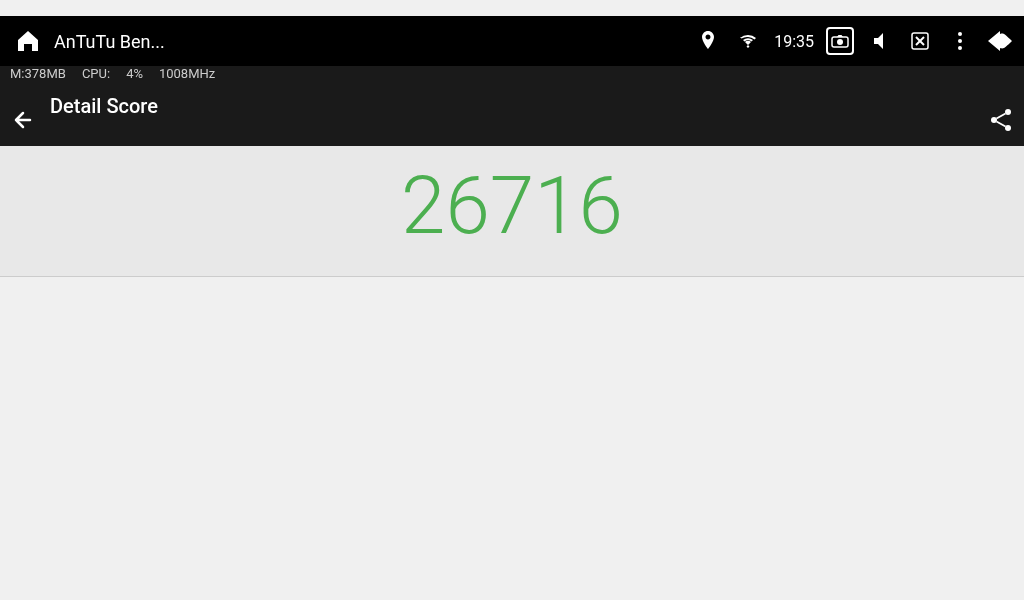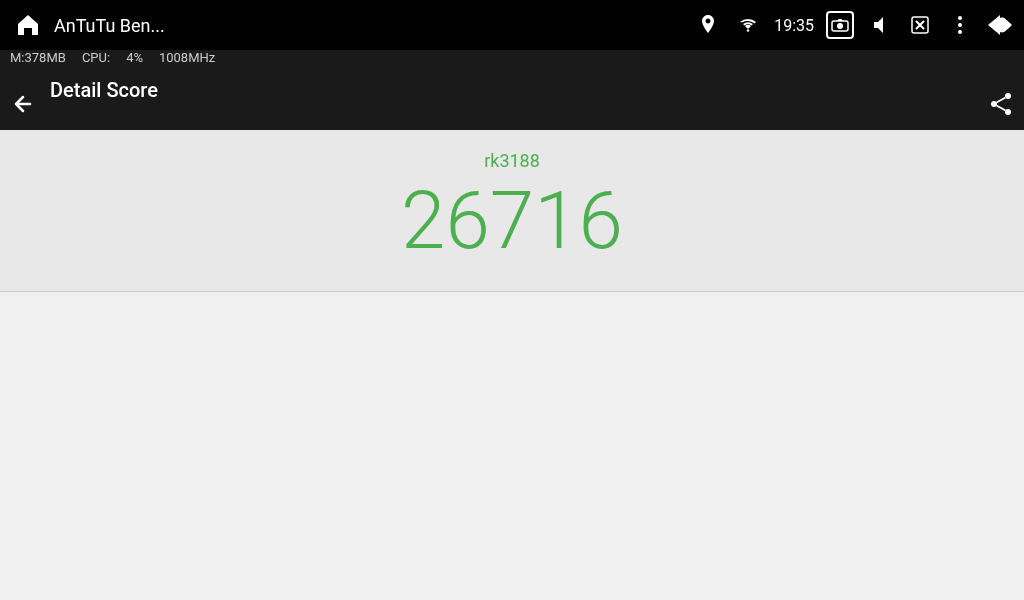--- a/index.html
+++ b/index.html
@@ -16,20 +16,21 @@
       overflow: hidden;
     }
 
     
     .status-bar {
       background: #000;
       height: 50px;
       display: flex;
       padding: 0 10px;
       color: #fff;
+      margin-top: 16px;
     }
 
     .status-bar-left {
       display: flex;
       align-items: center;
       gap: 8px;
     }
 
     .home-icon {
       width: 36px;
@@ -271,18 +272,17 @@
       <circle cx="20" cy="5" r="3" fill="white"></circle>
       <circle cx="6" cy="13" r="3" fill="white"></circle>
       <circle cx="20" cy="21" r="3" fill="white"></circle>
       <line x1="8.5" y1="11.5" x2="17.5" y2="6.5" stroke="white" stroke-width="1.8"></line>
       <line x1="8.5" y1="14.5" x2="17.5" y2="19.5" stroke="white" stroke-width="1.8"></line>
     </svg>
   </div>
 </div>
 
 <div class="score-header">
-  <div class="device-name">rk3188</div>
   <div class="total-score">26716</div>
 </div>
 
 <div class="score-list">
 </div>
 
 </body></html>

